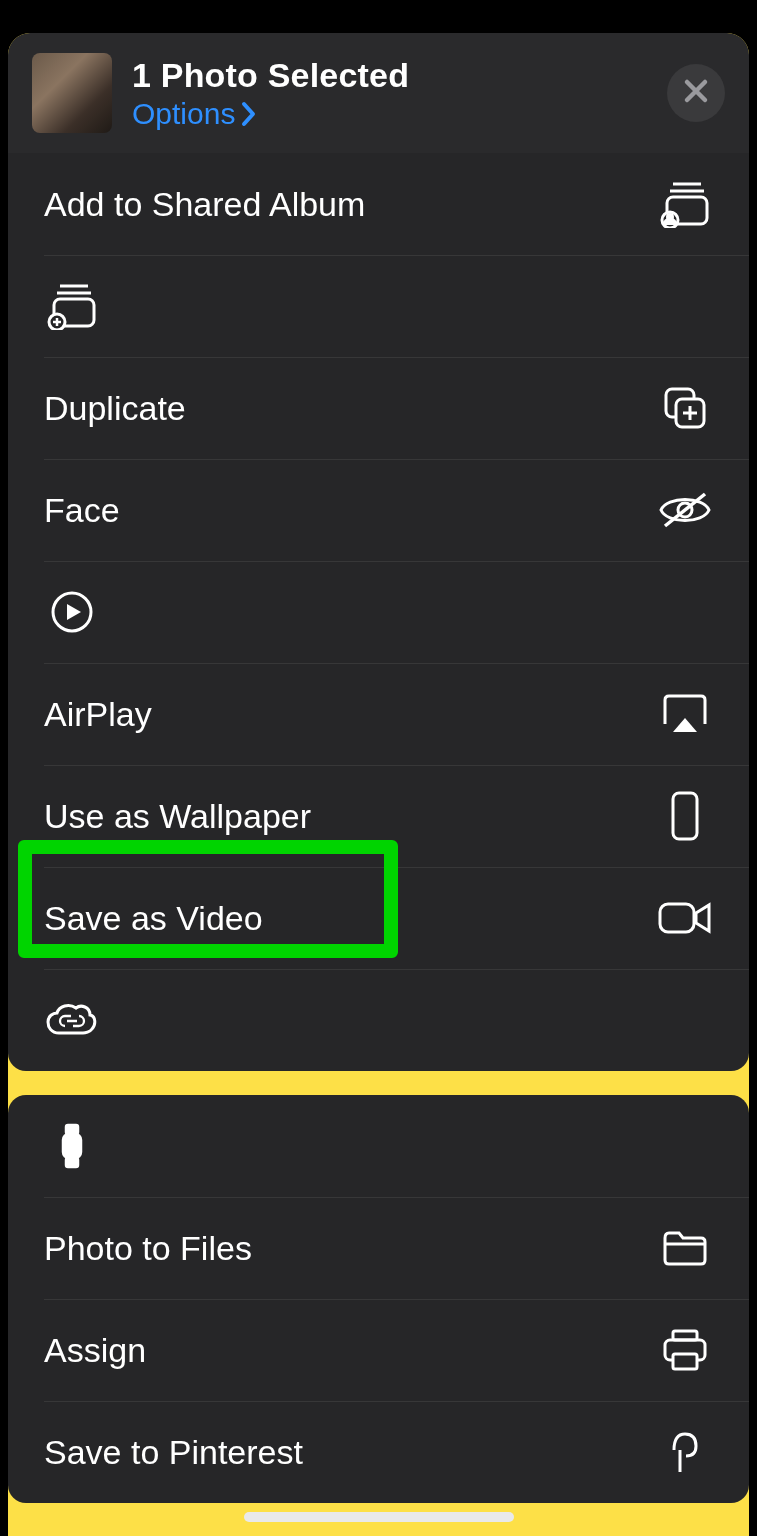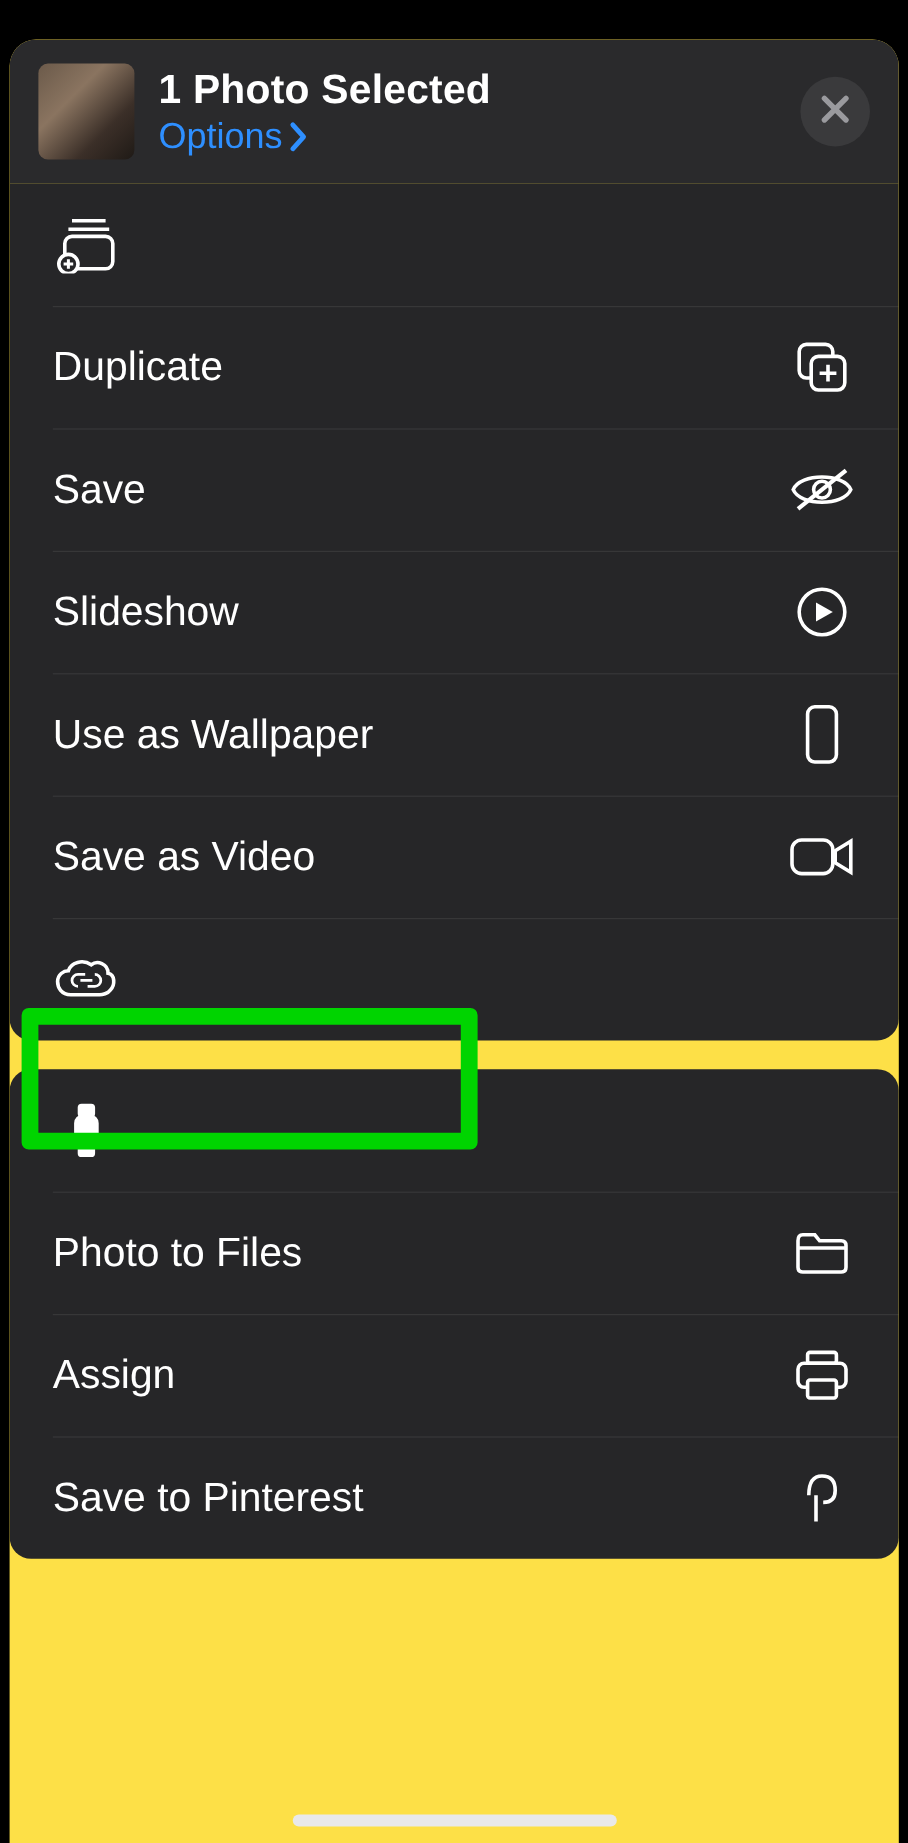--- a/index.html
+++ b/index.html
@@ -156,20 +156,33 @@
           <path d="M4 4 L22 22 M22 4 L4 22" stroke="#9a9a9e" stroke-width="4.5" stroke-linecap="round"></path>
         </svg>
       </span>
     </div>
   </div>
 
   <div class="list-container">
 
     <div class="group">
 
+      <div class="row">
+        <span class="row-label">Add to Shared Album</span>
+        <span class="row-icon">
+          <svg width="52" height="48" viewBox="0 0 52 48" fill="none" stroke="#fff" stroke-width="3">
+            <line x1="14" y1="4" x2="42" y2="4"></line>
+            <line x1="11" y1="11" x2="45" y2="11"></line>
+            <rect x="8" y="17" width="40" height="27" rx="6"></rect>
+            <circle cx="11" cy="40" r="8" fill="#262628"></circle>
+            <circle cx="11" cy="37" r="2.5" fill="#fff"></circle>
+            <path d="M5 45 a6 6 0 0 1 12 0" fill="#fff"></path>
+          </svg>
+        </span>
+      </div>
 
       <div class="row">
         <span class="row-icon">
           <svg width="52" height="48" viewBox="0 0 52 48" fill="none" stroke="#fff" stroke-width="3">
             <line x1="14" y1="4" x2="42" y2="4"></line>
             <line x1="11" y1="11" x2="45" y2="11"></line>
             <rect x="8" y="17" width="40" height="27" rx="6"></rect>
             <circle cx="11" cy="40" r="8" fill="#262628" stroke="#fff"></circle>
             <line x1="11" y1="36" x2="11" y2="44" stroke-width="2.5"></line>
             <line x1="7" y1="40" x2="15" y2="40" stroke-width="2.5"></line>
@@ -183,40 +196,48 @@
           <svg width="48" height="48" viewBox="0 0 48 48" fill="none" stroke="#fff" stroke-width="3">
             <rect x="5" y="5" width="28" height="28" rx="6"></rect>
             <rect x="15" y="15" width="28" height="28" rx="6" fill="#262628"></rect>
             <line x1="29" y1="22" x2="29" y2="36"></line>
             <line x1="22" y1="29" x2="36" y2="29"></line>
           </svg>
         </span>
       </div>
 
       <div class="row">
-        <span class="row-label">Save</span>
+        <span class="row-label">Face</span>
         <span class="row-icon">
           <svg width="56" height="40" viewBox="0 0 56 40" fill="none" stroke="#fff" stroke-width="3">
             <path d="M4 20 C10 6 46 6 52 20 C46 34 10 34 4 20 Z"></path>
             <circle cx="28" cy="20" r="7"></circle>
             <line x1="8" y1="36" x2="48" y2="4" stroke-width="3.5"></line>
           </svg>
         </span>
       </div>
 
       <div class="row">
-        <span class="row-label">Slideshow</span>
         <span class="row-icon">
           <svg width="44" height="44" viewBox="0 0 44 44" fill="none" stroke="#fff" stroke-width="3">
             <circle cx="22" cy="22" r="19"></circle>
             <path d="M17 14 L31 22 L17 30 Z" fill="#fff" stroke="none"></path>
           </svg>
         </span>
       </div>
 
+      <div class="row">
+        <span class="row-label">AirPlay</span>
+        <span class="row-icon">
+          <svg width="52" height="44" viewBox="0 0 52 44" fill="none" stroke="#fff" stroke-width="3">
+            <path d="M6 32 L6 8 Q6 4 10 4 L42 4 Q46 4 46 8 L46 32"></path>
+            <path d="M14 40 L26 26 L38 40 Z" fill="#fff" stroke="none"></path>
+          </svg>
+        </span>
+      </div>
 
       <div class="row">
         <span class="row-label">Use as Wallpaper</span>
         <span class="row-icon">
           <svg width="30" height="52" viewBox="0 0 30 52" fill="none" stroke="#fff" stroke-width="3">
             <rect x="3" y="3" width="24" height="46" rx="6"></rect>
           </svg>
         </span>
       </div>
 

